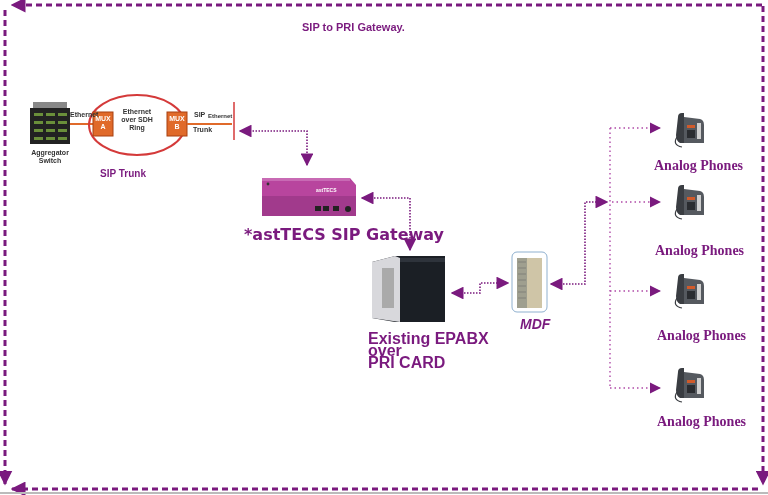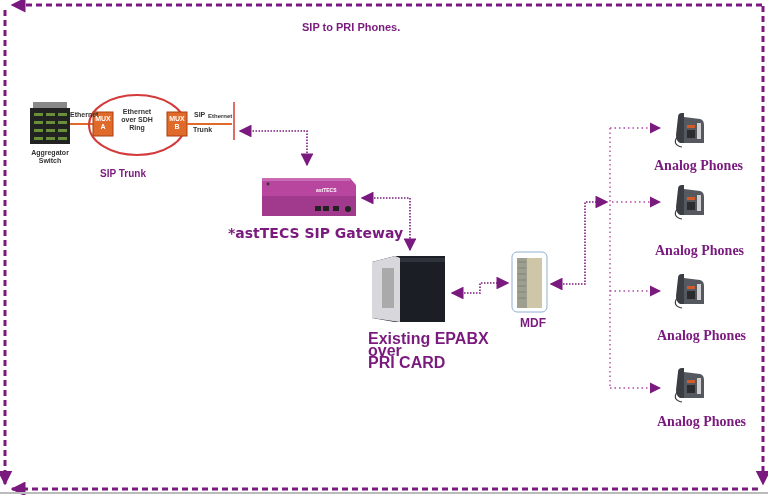--- a/index.html
+++ b/index.html
@@ -1,23 +1,23 @@
 <!DOCTYPE html>
 <html><head>
 <meta charset="utf-8">
 <style>
   html,body{margin:0;padding:0;background:#fff;}
   body{width:768px;height:495px;position:relative;overflow:hidden;font-family:"Liberation Sans",sans-serif;}
   #canvas{position:absolute;left:0;top:0;width:768px;height:495px;}
   .lbl{position:absolute;font-weight:bold;color:#7a1a7e;font-family:"Liberation Sans",sans-serif;}
   .title{left:302px;top:21px;font-size:11px;}
   .sip-trunk{left:100px;top:168px;font-size:10px;}
-  .gw-label{left:228px;top:225px;font-size:14px;font-family:"DejaVu Sans",sans-serif;}
+  .gw-label{left:244px;top:225px;font-size:16px;font-family:"DejaVu Sans",sans-serif;}
   .pbx-label{left:368px;top:333px;font-size:16px;line-height:12px;}
-  .mdf-label{left:520px;top:316px;font-size:12px;}
+  .mdf-label{left:520px;top:316px;font-size:14px;font-style:italic;}
   .phone-label{position:absolute;font-size:14px;font-weight:bold;color:#7a1a7e;font-family:Liberation Serif, serif;}
   .small{position:absolute;font-size:7px;font-weight:bold;color:#333;font-family:"Liberation Sans",sans-serif;line-height:8px;text-align:center;}
 </style>
 </head>
 <body>
 
 <svg id="canvas" viewBox="0 0 768 495">
   <defs>
     <marker id="ah" viewBox="0 0 10 10" refX="9" refY="5" markerWidth="5" markerHeight="5" orient="auto-start-reverse">
       <path d="M0,0 L10,5 L0,10 z" fill="#7a1a7e"></path>
@@ -140,21 +140,21 @@
         <path d="M0,2 Q0,-2 4,-2 L6,-2 L6,28 L2,28 Q-2,26 -2,20 Z" fill="#3a3d42"></path>
         <path d="M6,2 L22,4 Q26,5 26,10 L26,28 L6,28 Z" fill="#55595f"></path>
         <rect x="9" y="10" width="8" height="3" fill="#d05a2a"></rect>
         <rect x="9" y="15" width="8" height="8" fill="#2a2c30"></rect>
         <rect x="19" y="8" width="4" height="16" fill="#cfcfcf"></rect>
         <path d="M-1,22 Q-6,30 4,32" fill="none" stroke="#3a3d42" stroke-width="1.2"></path>
       </g>
     </g>
 </svg>
 
-<div class="lbl title">SIP to PRI Phones.</div>
+<div class="lbl title">SIP to PRI Gateway.</div>
 
 <div class="small" style="left:28px;top:149px;width:44px;">
   <div>Aggregator</div>
   <div>Switch</div>
 </div>
 <div class="small" style="left:70px;top:111px;">Ethernet</div>
 <div class="small" style="left:93px;top:115px;width:20px;color:#fff;">
   <div>MUX</div>
   <div>A</div>
 </div>

